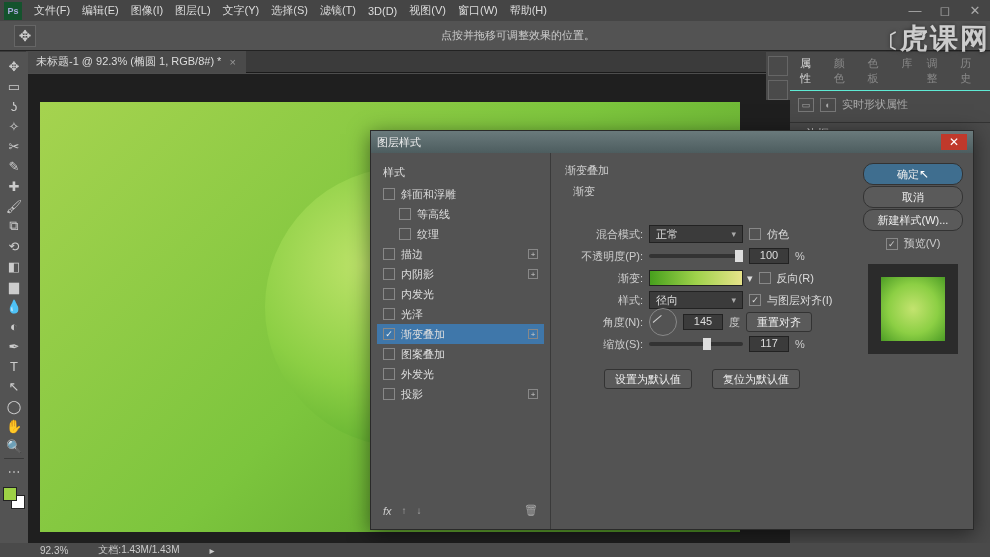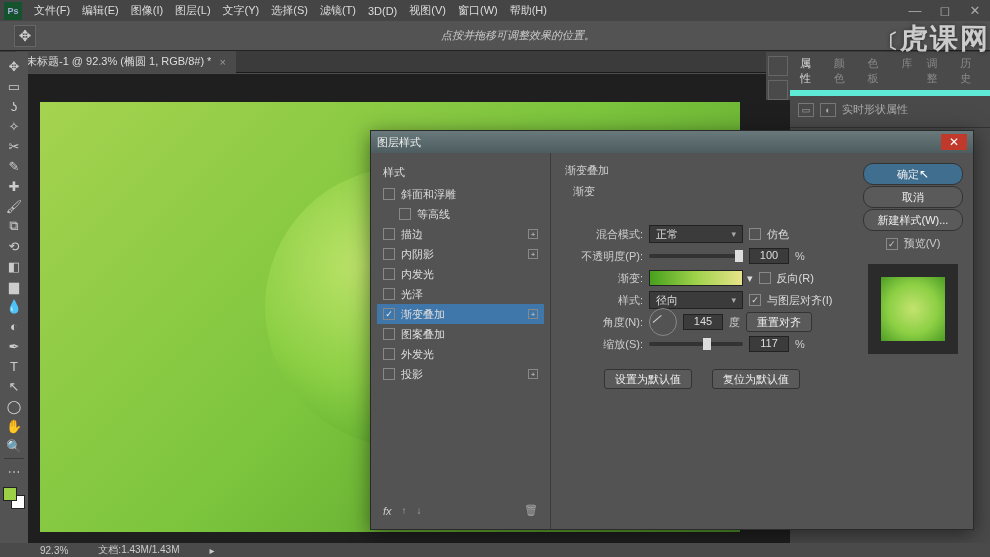--- a/index.html
+++ b/index.html
@@ -9,24 +9,24 @@
   .menubar { background: #454545; height: 21px; display: flex; align-items: center; padding-left: 4px; }
   .ps-logo { width: 18px; height: 18px; background: #14532d; color: #aad; display: flex; align-items: center; justify-content: center; font-size: 9px; font-weight: bold; margin-right: 6px; }
   .menu-item { padding: 3px 6px; color: #ddd; font-size: 11px; cursor: default; }
   .menubar .spacer { flex: 1; }
   .win-ctrl { width: 30px; height: 21px; display: flex; align-items: center; justify-content: center; color: #aaa; font-size: 13px; }
   
   
   .optionsbar { background: #535353; height: 30px; display: flex; align-items: center; padding-left: 14px; color: #ccc; font-size: 11px; border-bottom: 1px solid #222; }
   .opt-tool { width: 22px; height: 22px; display: flex; align-items: center; justify-content: center; font-size: 15px; border:1px solid #666; background:#4a4a4a; margin-right:10px;}
   .optionsbar .spacer { flex: 1; }
-  .opt-msg { color: #ccc; font-style: italic; }
-  
-  
-  .tabbar { background: #3b3b3b; height: 22px; display: flex; align-items: center; padding-left: 16px; border-bottom: 1px solid #1a1a1a;}
+  .opt-msg { color: #ccc; }
+  
+  
+  .tabbar { background: #3b3b3b; height: 22px; display: flex; align-items: center; padding-left: 26px; border-bottom: 1px solid #1a1a1a;}
   .doc-tab { background: #4a4a4a; height: 22px; padding: 3px 10px; font-size: 11px; color: #ddd; display:flex; align-items:center; gap:8px;}
   .tab-close { color:#999; font-size:11px;}
   
   
   .statusbar { position:absolute; bottom:0; left:0; right:0; height:14px; background:#4a4a4a; display:flex; align-items:center; font-size:10px; color:#ccc; padding-left:40px; gap:30px;}
   
   
   .toolbox { position: absolute; left: 0; top: 52px; width: 28px; bottom: 14px; background: #535353; display: flex; flex-direction: column; align-items: center; padding-top: 4px; }
   .tool { width: 24px; height: 20px; display: flex; align-items: center; justify-content: center; color: #ccc; font-size: 13px; border-radius:2px; }
   .tool.sep { height:1px; background:#3a3a3a; margin:2px 0; width:20px;}
@@ -34,21 +34,21 @@
   .swatch-fg { position:absolute; top:0; left:0; width:14px; height:14px; background:#9dd145; border:1px solid #222;}
   .swatch-bg { position:absolute; bottom:0; right:0; width:14px; height:14px; background:#fff; border:1px solid #222;}
   
   
   .canvas-zone { position:absolute; left:28px; right:200px; top:74px; bottom:14px; background:#1f1f1f; overflow:hidden;}
   .doc-canvas { position:absolute; left:12px; top:28px; width:700px; height:430px; background:linear-gradient(135deg,#a5d34f,#7cc53d,#4f9526); overflow:hidden;}
   .doc-sphere { position:absolute; left:225px; top:65px; width:280px; height:280px; border-radius:50%; background:radial-gradient(circle at 35% 35%, #bde36a, #8ccf44 45%, #5cae2e 80%);}
   
   
   .panels { position:absolute; right:0; top:52px; width:200px; bottom:14px; background:#4a4a4a; }
-  .panel-head { display:flex; gap:6px; padding:3px 6px; font-size:11px; color:#aaa; border-bottom:6px solid #5eead4;}
+  .panel-head { display:flex; gap:6px; padding:3px 6px; font-size:11px; color:#aaa; border-bottom:1px solid #5eead4;}
   .panel-tab { color:#888; padding:1px 4px;}
   .panel-tab.active { color:#ddd; }
   .panel-body { padding:6px 8px; color:#aaa; font-size:11px;}
   .prop-icons { display:flex; gap:6px; margin-bottom:4px; align-items:center;}
   .prop-icon { width:16px; height:14px; border:1px solid #777; display:flex; align-items:center; justify-content:center; font-size:9px;}
   .panel-sub { padding:3px 8px; border-top:1px solid #333;}
   .panel-dock { position:absolute; left:-24px; top:0; width:24px; background:#4a4a4a; padding-top:4px; display:flex; flex-direction:column; gap:4px;}
   .dock-icon { width:20px; height:20px; border:1px solid #666; margin:0 auto;}
   
   
@@ -212,20 +212,24 @@
     <div class="style-list">
       <div class="style-head">样式</div>
       <div class="style-row">
           <span class="chk"></span>
           <span>斜面和浮雕</span>
         </div>
       <div class="style-row" style="padding-left:22px;">
           <span class="chk"></span>
           <span>等高线</span>
         </div>
+      <div class="style-row" style="padding-left:22px;">
+          <span class="chk"></span>
+          <span>纹理</span>
+        </div>
       <div class="style-row">
           <span class="chk"></span>
           <span>描边</span>
           <span class="plusbox">+</span>
         </div>
       <div class="style-row">
           <span class="chk"></span>
           <span>内阴影</span>
           <span class="plusbox">+</span>
         </div>

